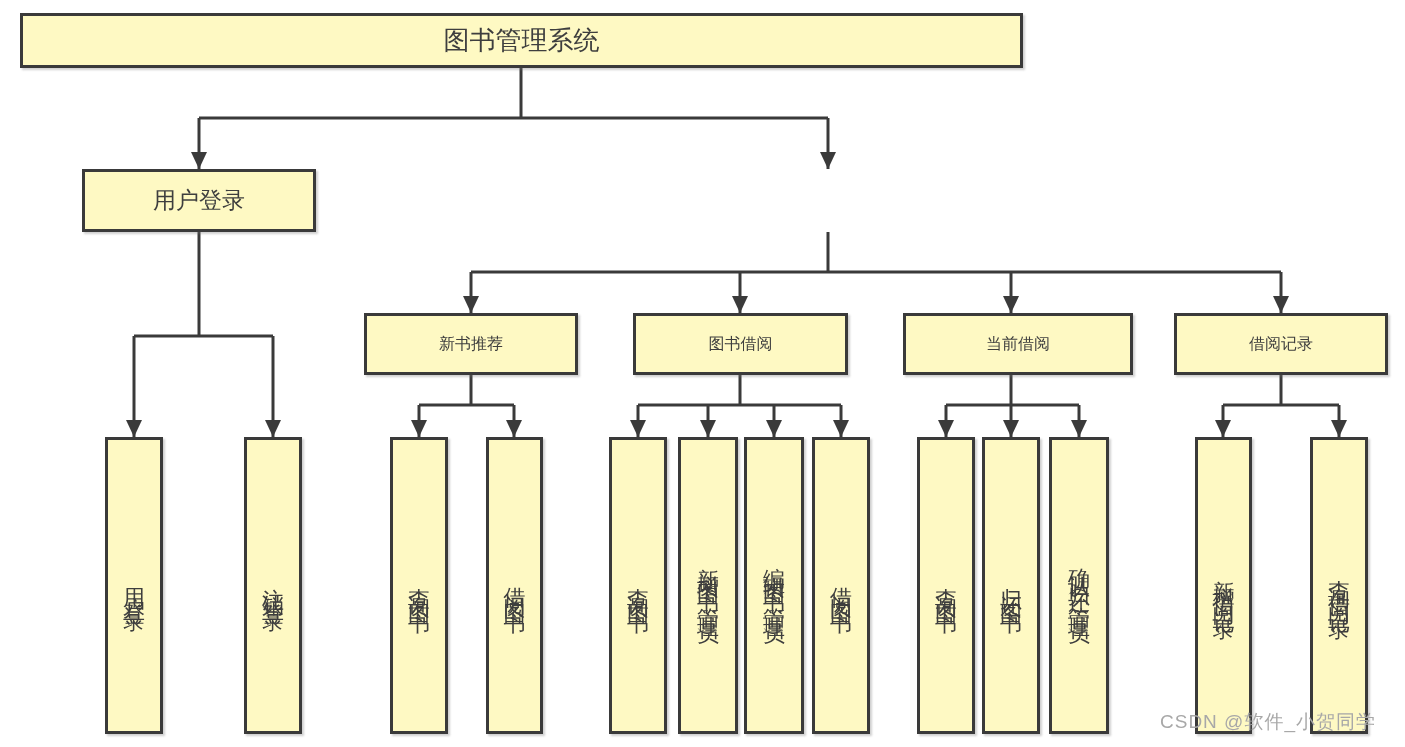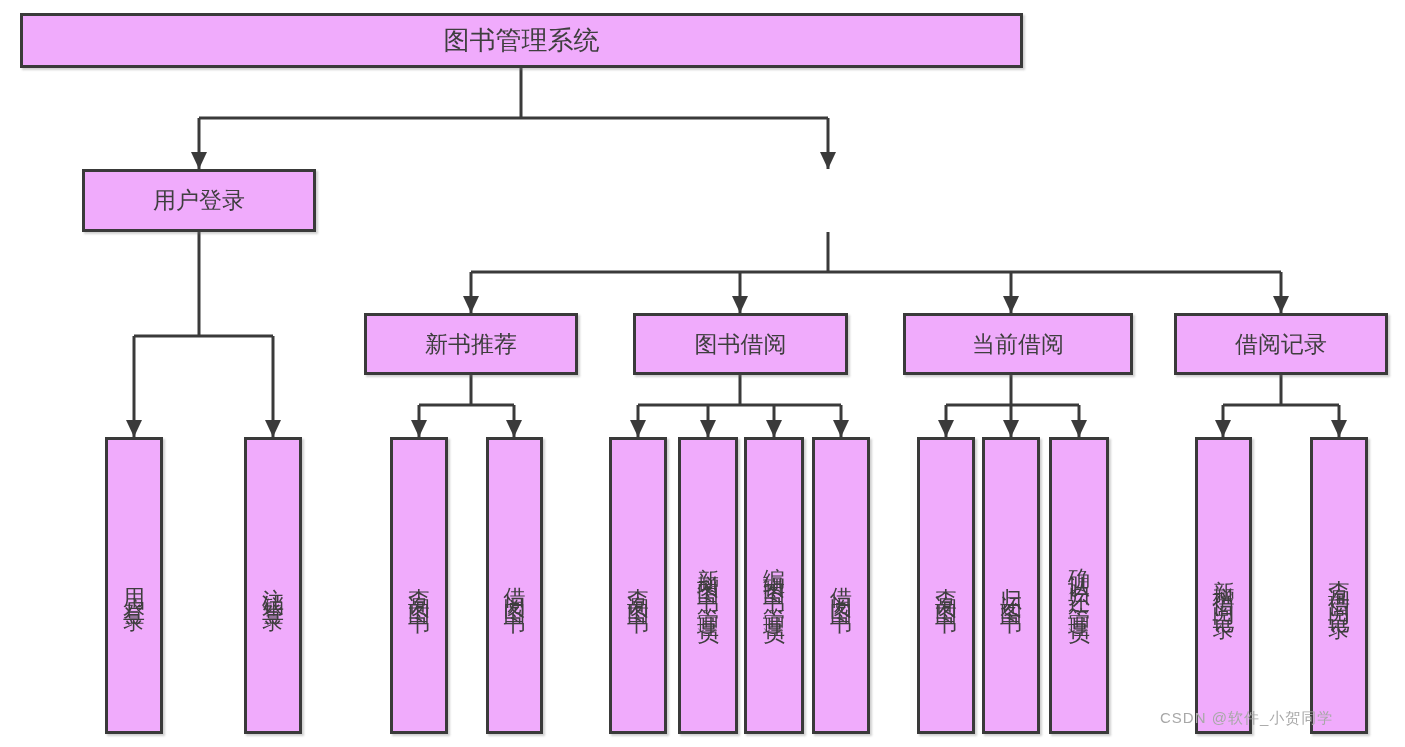--- a/index.html
+++ b/index.html
@@ -7,42 +7,42 @@
     position:relative;
     width:1405px;height:747px;
     background:#ffffff;
     font-family:"Liberation Sans","DejaVu Sans",sans-serif;
     color:#3e3e3e;
     overflow:hidden;
   }
   .connectors{position:absolute;left:0;top:0;width:1405px;height:747px;}
   .node{
     position:absolute;
-    background:#f0abfc;
+    background:#fef9c3;
     border:3px solid #3a3a3a;
     box-sizing:border-box;
     display:flex;align-items:center;justify-content:center;
     box-shadow:2px 2px 2px rgba(120,120,120,0.35);
   }
   .root{left:20px;top:13px;width:1003px;height:55px;font-size:26px;}
   .lvl2{top:169px;height:63px;font-size:23px;}
-  .lvl3{top:313px;height:62px;font-size:23px;}
+  .lvl3{top:313px;height:62px;font-size:16px;}
   .leaf{top:437px;height:297px;}
   .vtext{
     writing-mode:vertical-rl;
     text-orientation:mixed;
     font-size:22px;
     letter-spacing:8px;
     line-height:1;
     white-space:nowrap;
   }
   .watermark{
     position:absolute;
     left:1160px;top:709px;
-    font-size:15px;
+    font-size:19px;
     color:#a8a8a8;
     letter-spacing:1px;
     white-space:nowrap;
   }
   line.arrow{marker-end:url(#ah);}
 </style>
 </head>
 <body>
 
 <div class="canvas">

